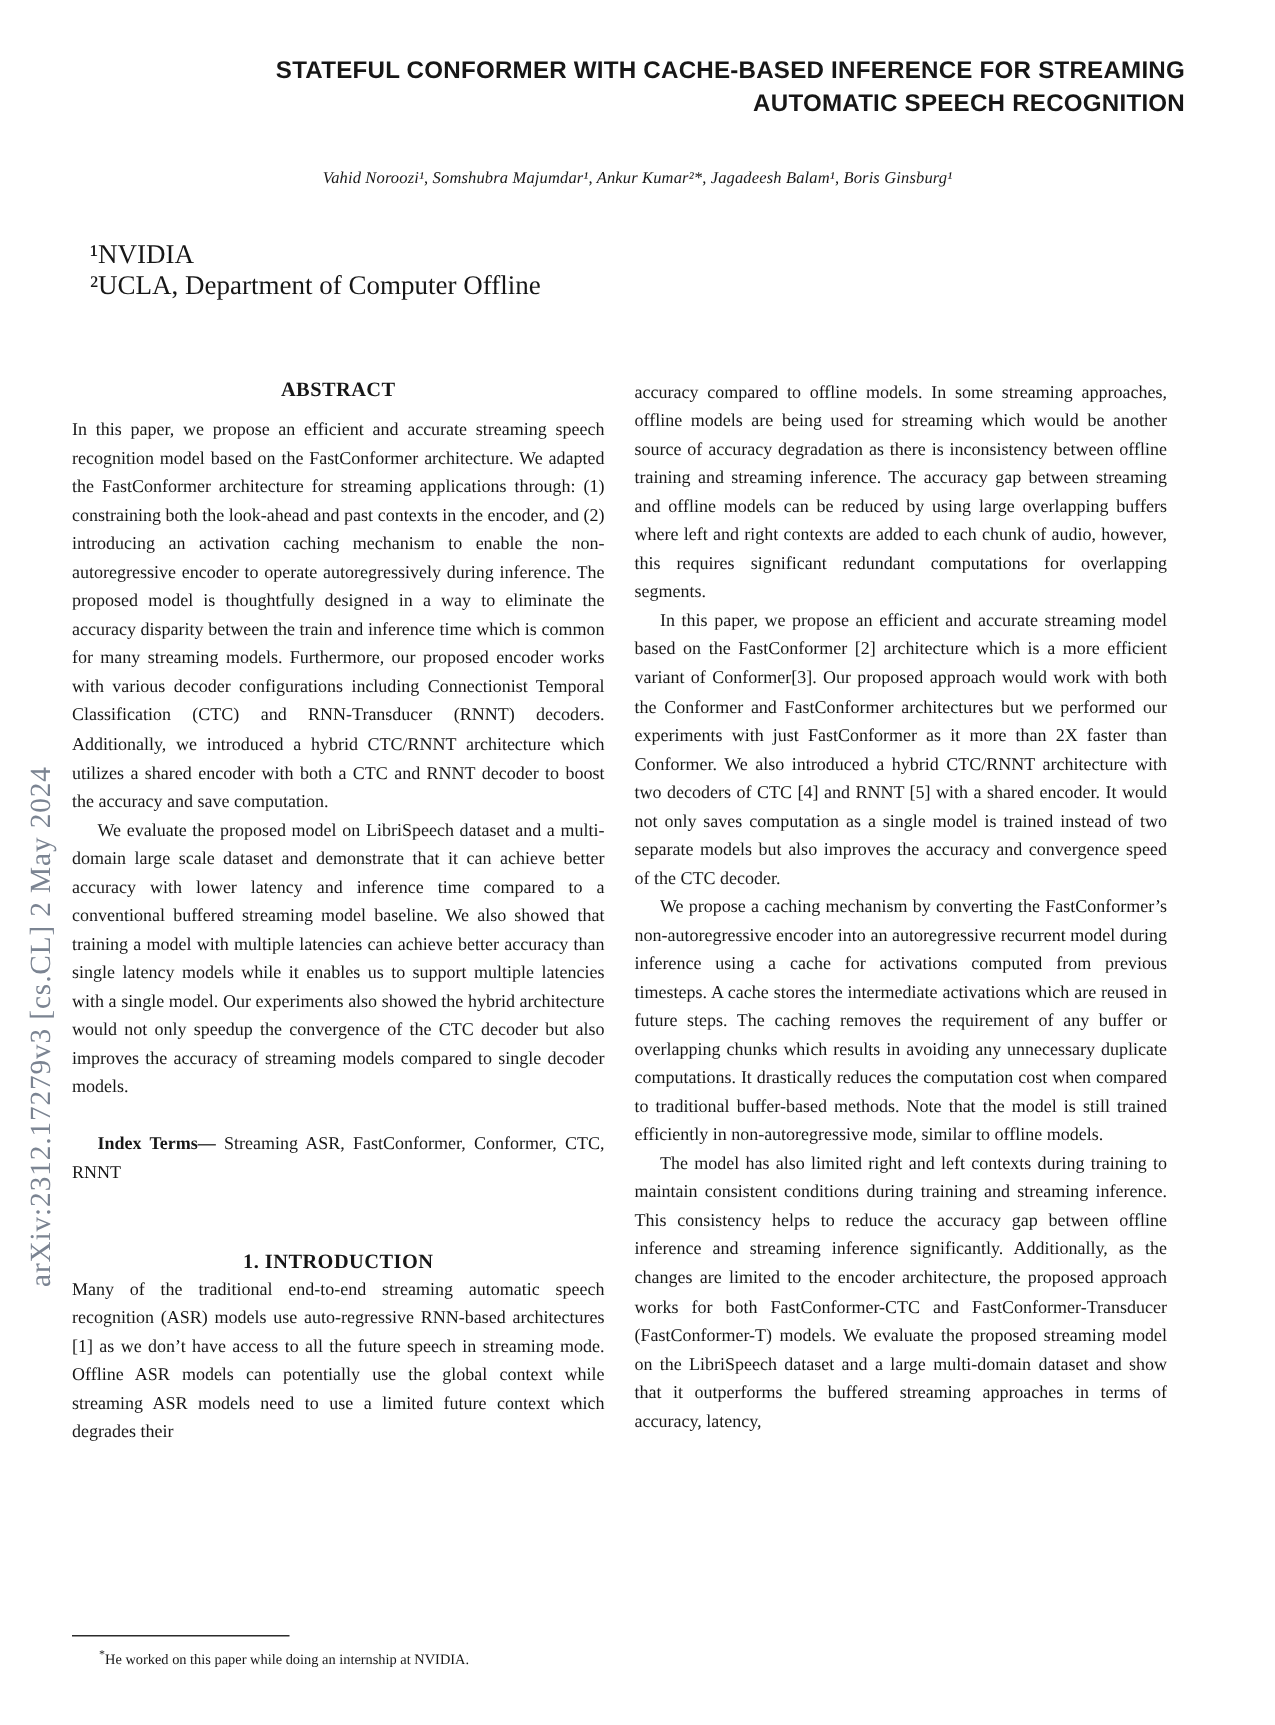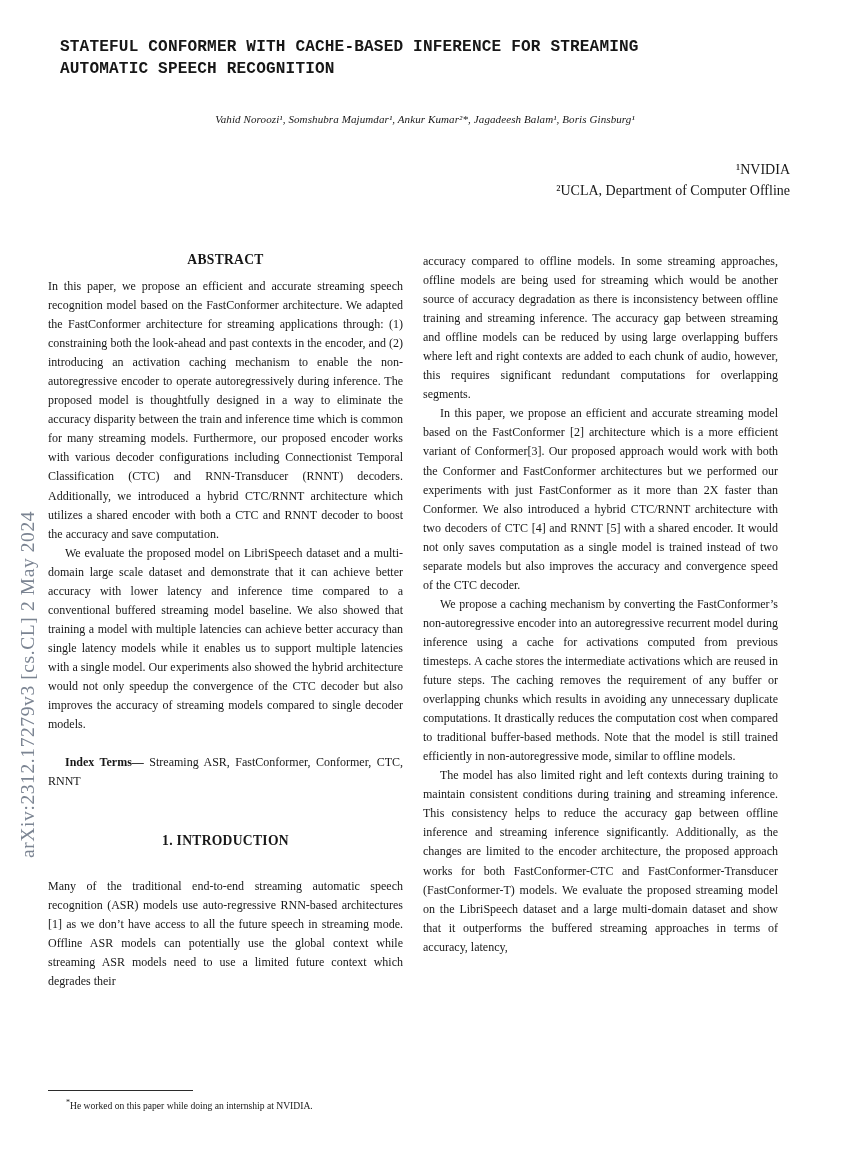--- a/index.html
+++ b/index.html
@@ -49,43 +49,43 @@
   }
 
   #header-block {
     position: absolute;
     left: 60px;
     top: 36px;
     width: 730px;
   }
 
   #paper-title {
-    font-family: Liberation Mono, monospace;
+    font-family: Liberation Sans, sans-serif;
     font-weight: bold;
     font-size: 16.1px;
     line-height: 22px;
-    text-align: left;
+    text-align: right;
     letter-spacing: 0.15px;
     margin: 0;
   }
   #paper-title .line2 { display: block; }
 
   #authors {
     margin-top: 29px;
     text-align: center;
     font-style: italic;
     font-size: 11px;
     line-height: 20px;
     letter-spacing: 0.1px;
   }
 
   #affiliations {
     margin-top: 30px;
-    text-align: right;
-    font-size: 14px;
+    text-align: left;
+    font-size: 18px;
     line-height: 21px;
   }
   #affiliations .aff { display: block; }
 
   
   #columns {
     position: absolute;
     top: 252px;
     left: 48px;
     width: 730px;
@@ -101,21 +101,21 @@
 
   .sec-head {
     text-align: center;
     font-weight: bold;
     font-size: 13.6px;
     letter-spacing: 0.3px;
     margin: 0 0 9px 0;
   }
   #intro-head {
     margin-top: 42px;
-    margin-bottom: 28px;
+    margin-bottom: 1px;
     font-size: 13.6px;
   }
 
   p.body {
     margin: 0;
     font-size: 12px;
     line-height: 19.05px;
     text-align: justify;
     text-justify: inter-word;
     hyphens: manual;

